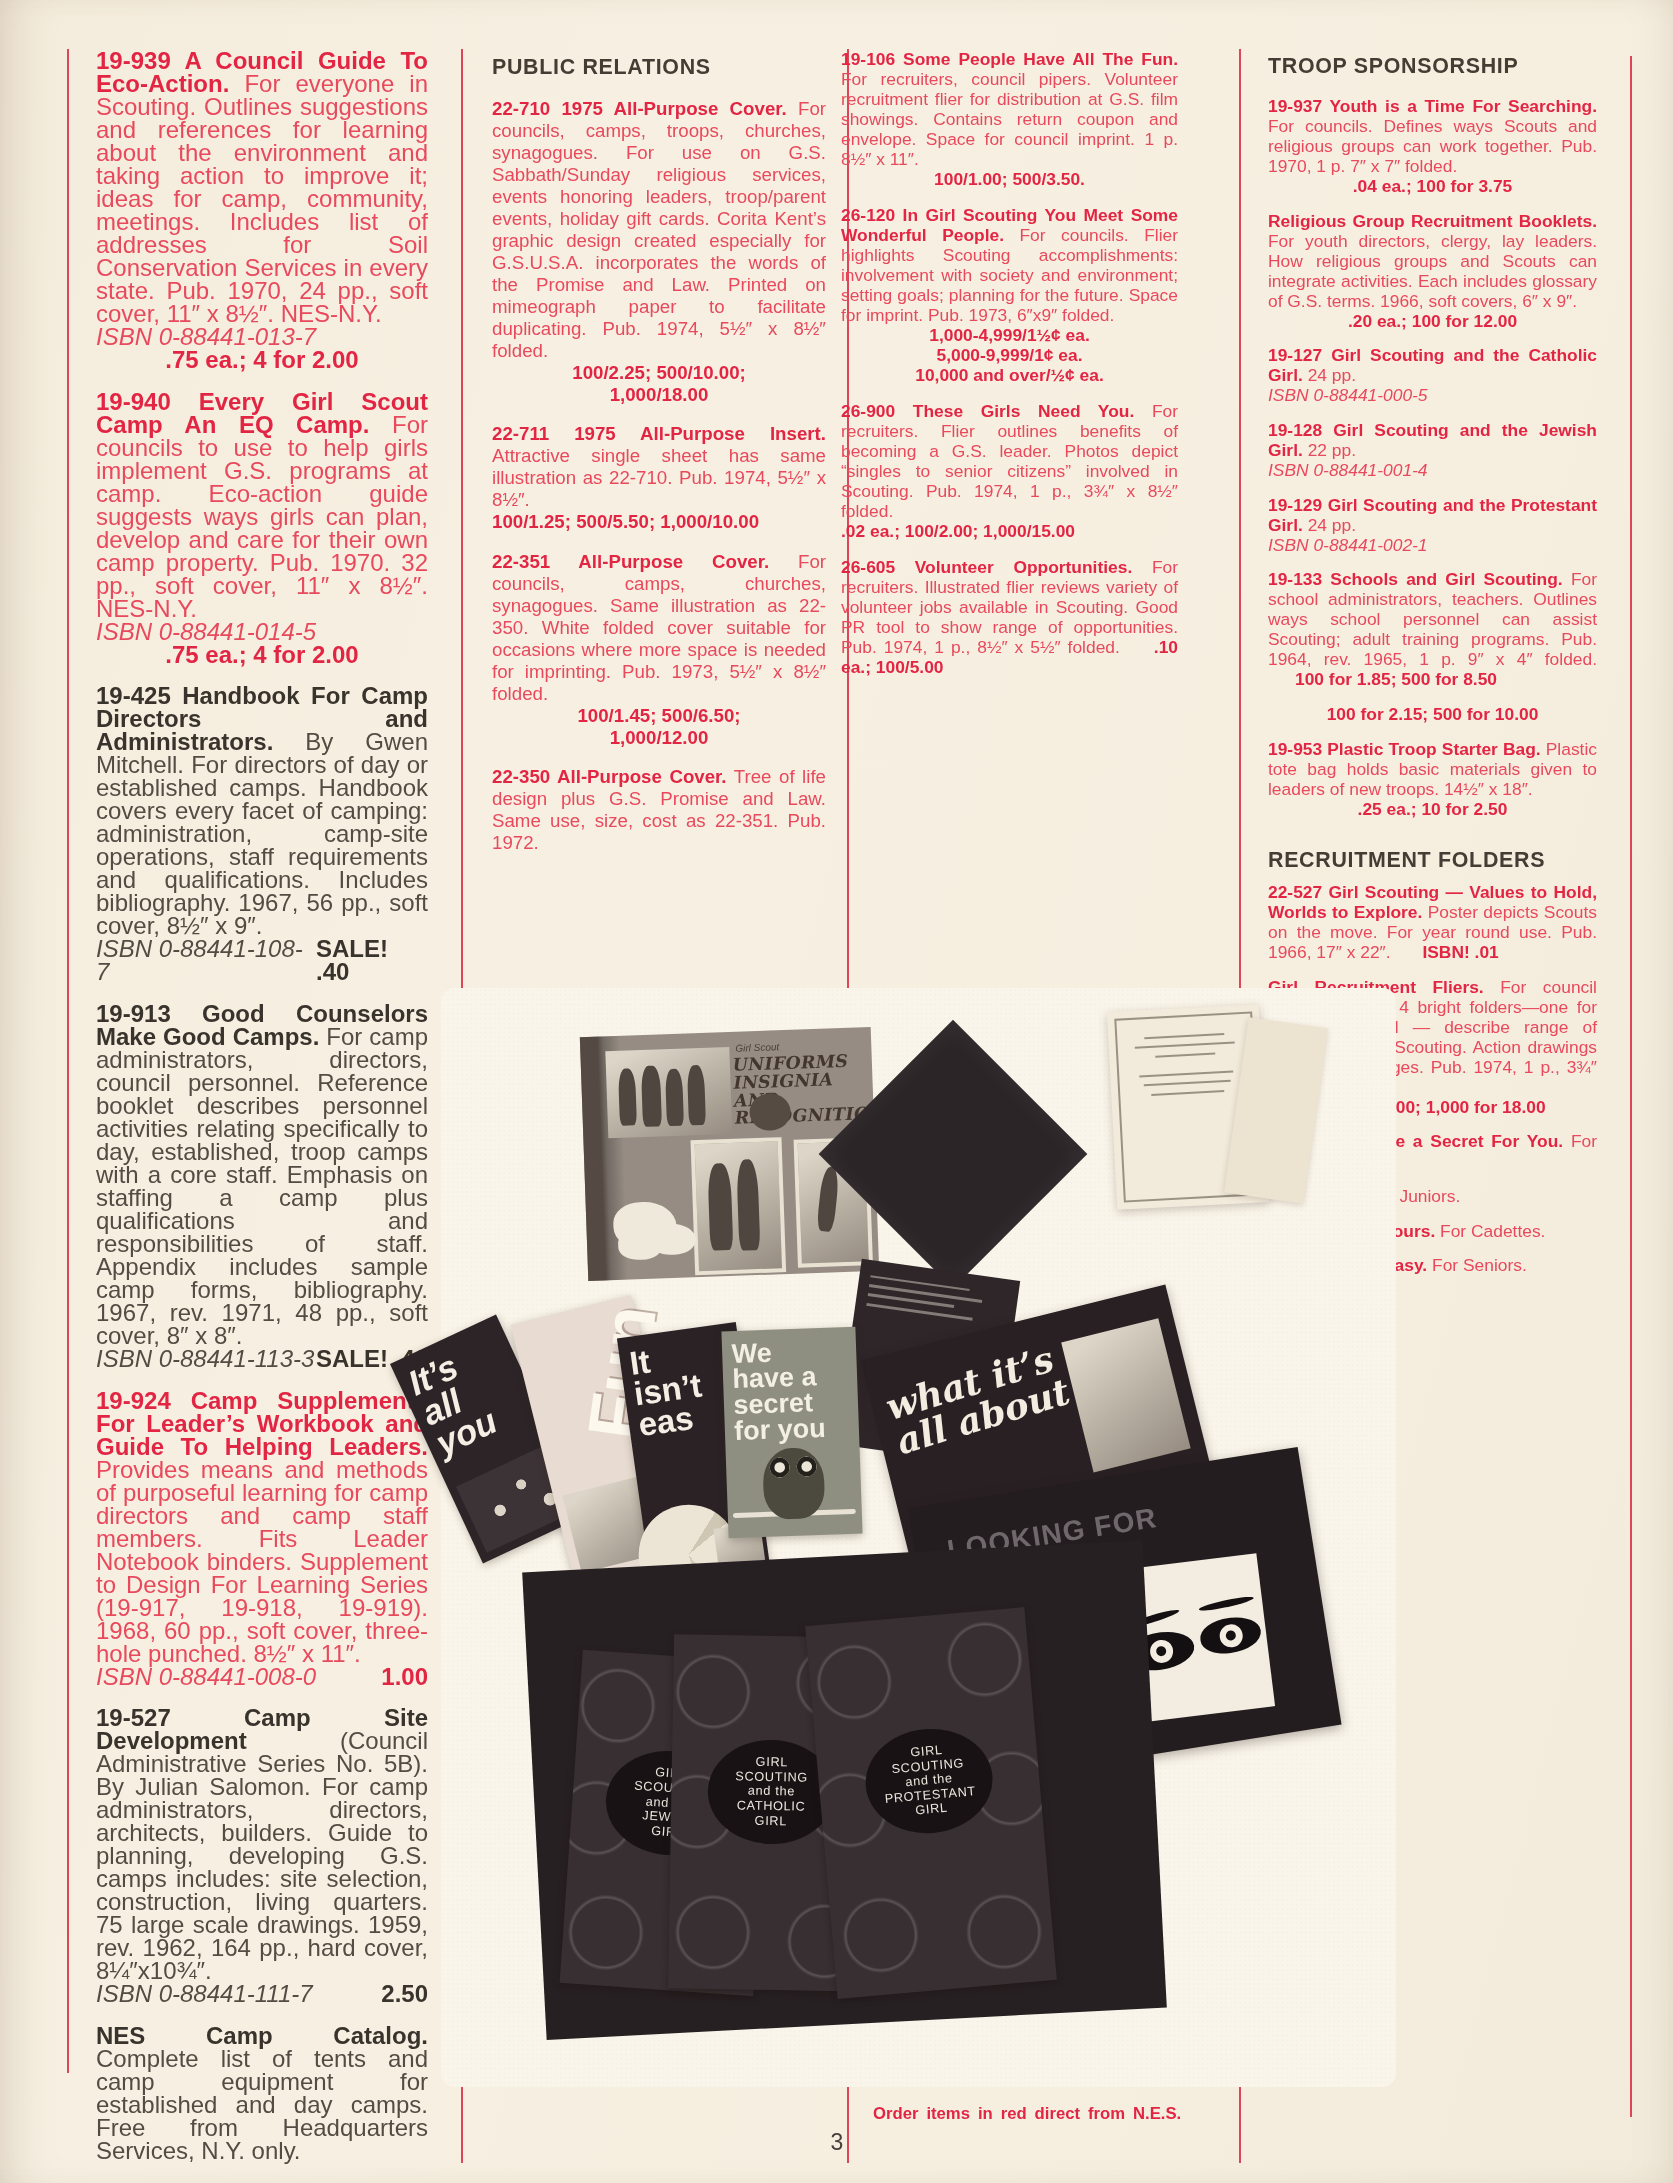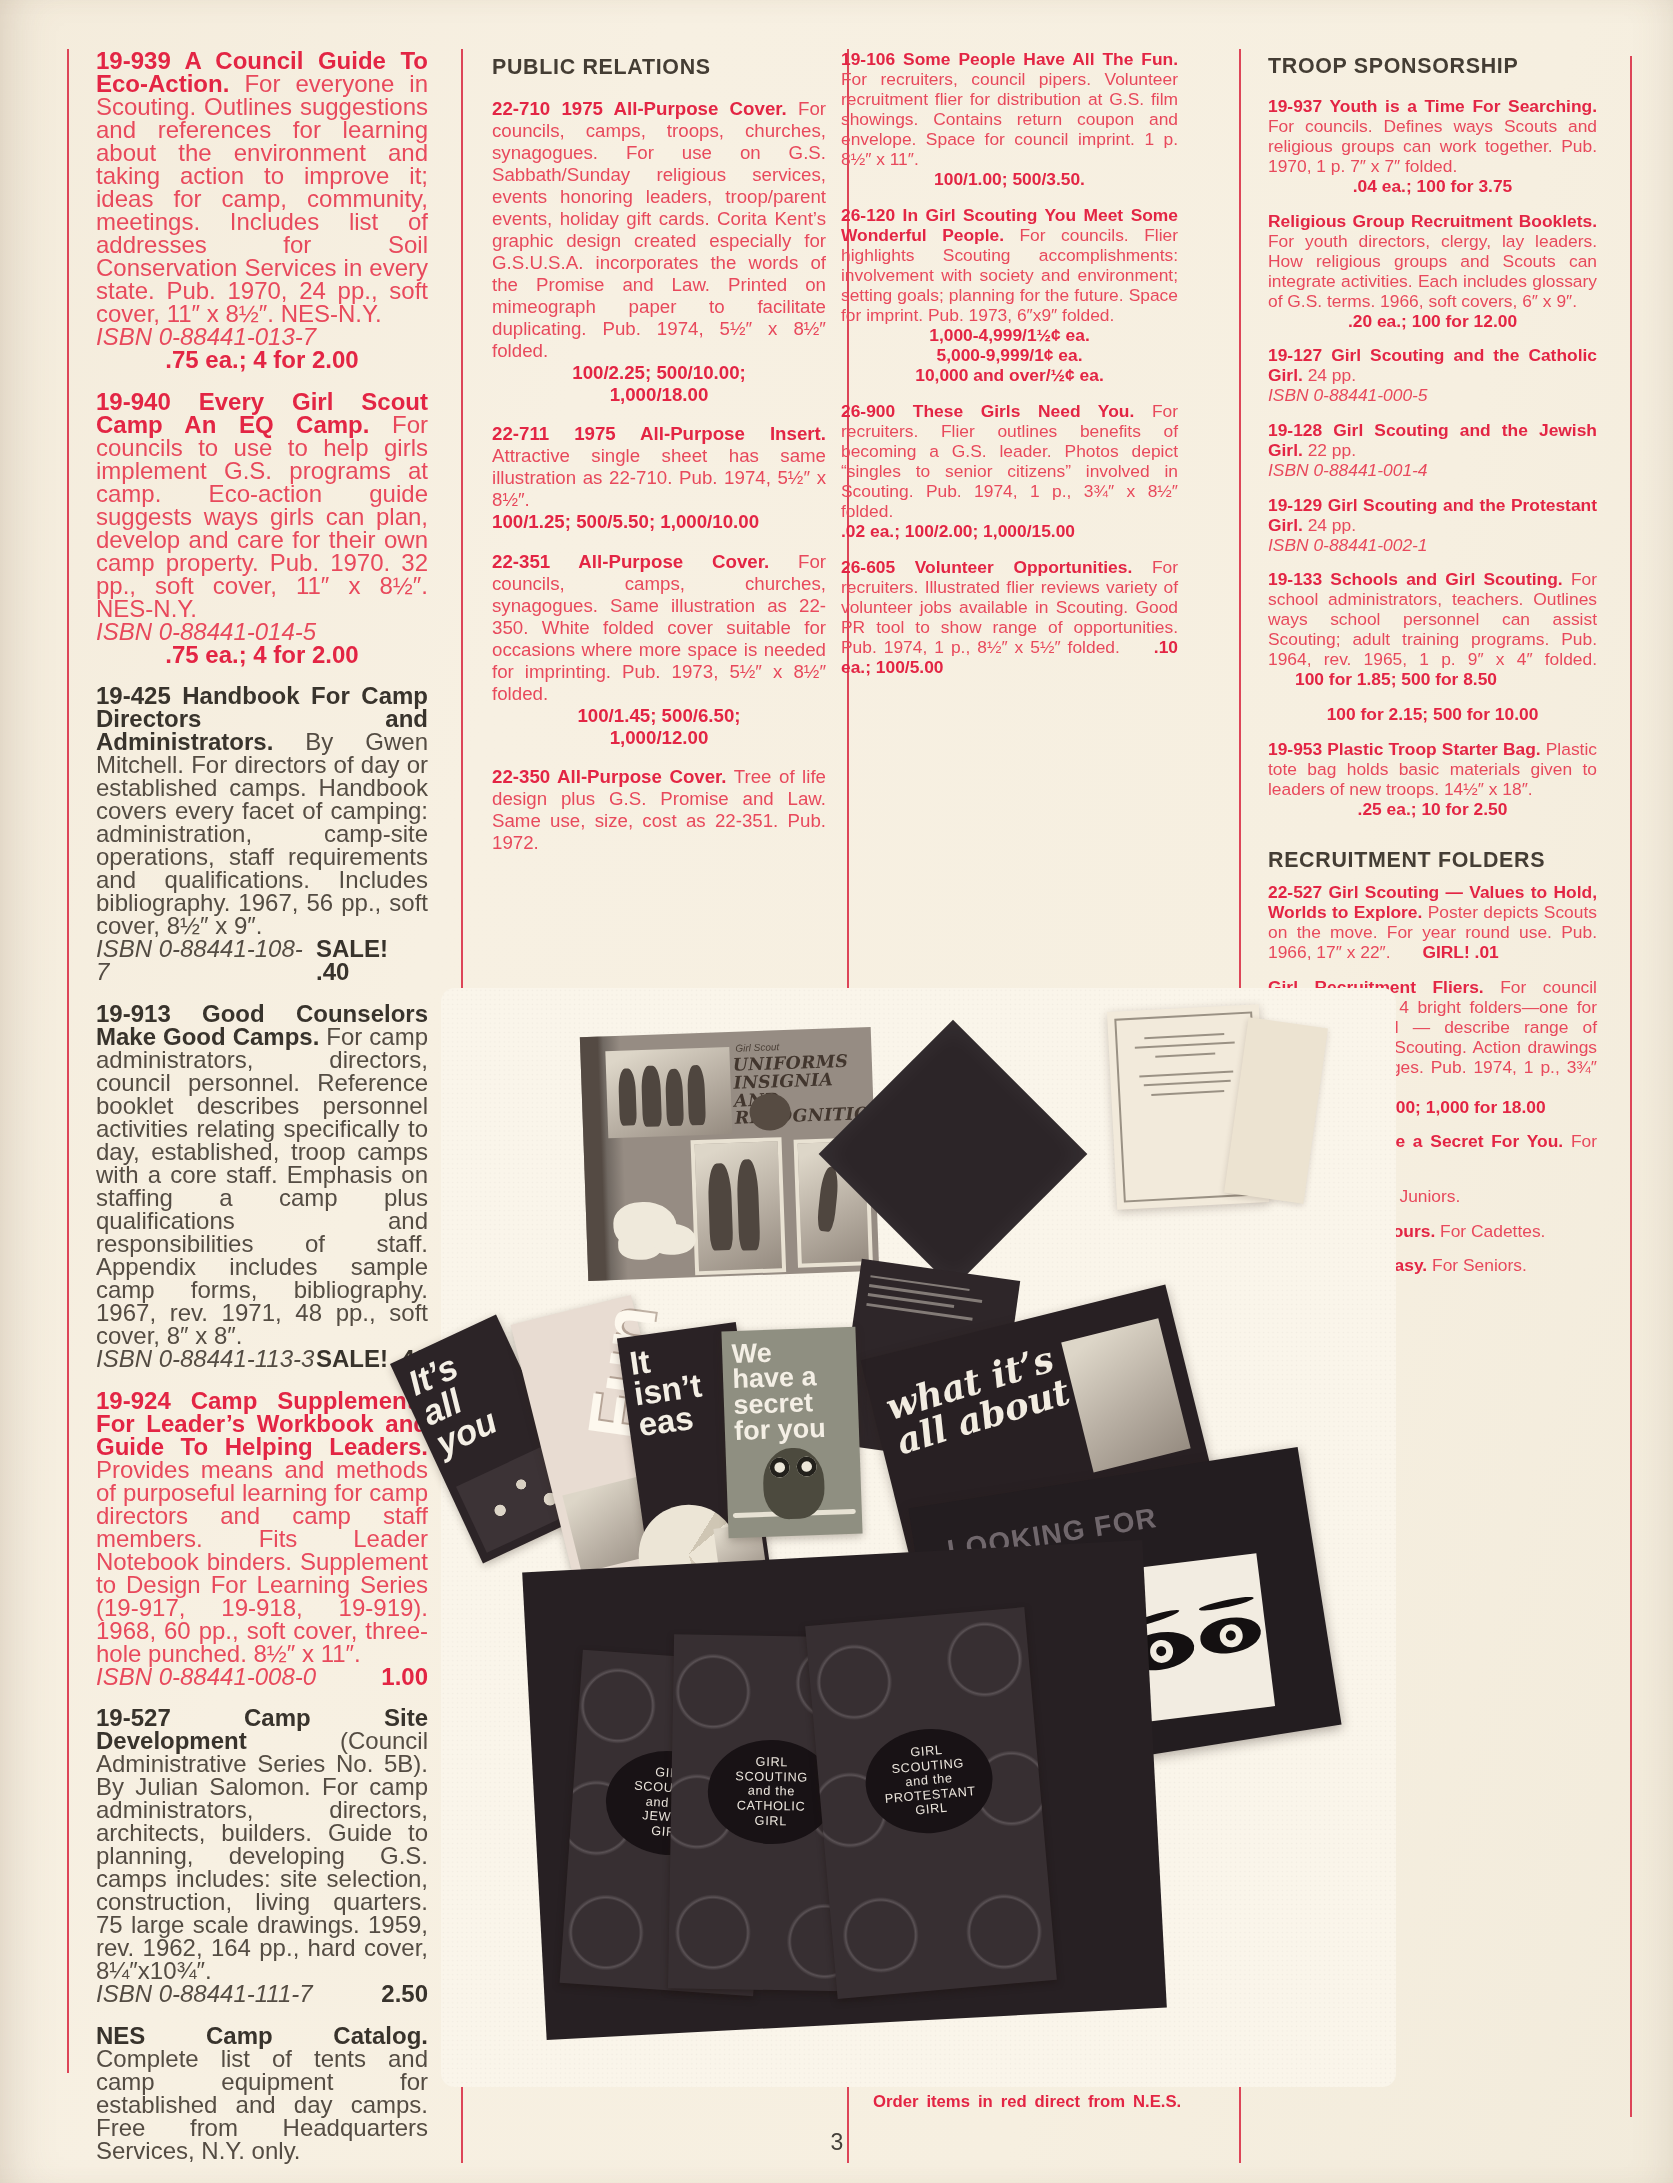--- a/index.html
+++ b/index.html
@@ -30,21 +30,21 @@
   .entry.dark .title,.entry.dark .price,.entry.dark .ip,.entry.dark b{color:#38332c;}
   .title,.ip,.price{font-weight:bold;}
   .ip{margin-left:27px;}
   .price.right{text-align:center;}
   .price.left{text-align:left;}
   .isbn-line i,.isbn-row i{font-style:italic;}
   .isbn-row{display:flex;justify-content:space-between;align-items:baseline;}
   .isbn-row b{font-weight:bold;}
   .section-header{font-weight:bold;color:#443d34;font-size:21.4px;letter-spacing:0.7px;margin:0 0 20px 0;}
   .section-header.mid{margin-top:31px;margin-bottom:12px;}
-  .note{font-weight:bold;color:#e32544;margin-top:47px;font-size:16.7px;word-spacing:3.3px;}
+  .note{font-weight:bold;color:#e32544;margin-top:59px;font-size:16.7px;word-spacing:3.3px;}
   #page-number{position:absolute;left:0;right:0;top:2129px;text-align:center;color:#45403a;font-size:23px;z-index:2;}
   
   #collage{position:absolute;left:0;top:0;width:100%;height:100%;z-index:5;}
   .c-item{position:absolute;}
   #backdrop{left:441px;top:988px;width:955px;height:1099px;background:#faf5ea;border-radius:13.4px;
     background-image:radial-gradient(rgba(90,70,60,.05) 0.7px,transparent 1px);background-size:4.7px 4.7px;}
   #uniforms{left:584px;top:1032px;width:291px;height:244px;background:#968c83;transform:rotate(-2deg);
     background-image:linear-gradient(90deg,#544a43 0,#544a43 17.4px,rgba(0,0,0,.25) 23px,transparent 40px);}
   #uniforms .u-small{position:absolute;right:16px;top:10.7px;width:120px;color:#4a3f36;font-size:10px;font-style:italic;}
   #uniforms .u-title{position:absolute;right:12px;top:25px;width:127px;color:#42362e;font-weight:bold;font-style:italic;
@@ -255,21 +255,21 @@
       </div>
       <div class="entry red">
         <p class="price right">100 for 2.15; 500 for 10.00</p>
       </div>
       <div class="entry red">
         <p class="body-par"><b class="title">19-953 Plastic Troop Starter Bag.</b> <span>Plastic tote bag holds basic materials given to leaders of new troops. 14½″ x 18″.</span></p>
         <p class="price right">.25 ea.; 10 for 2.50</p>
       </div>
       <div class="section-header mid">RECRUITMENT FOLDERS</div>
       <div class="entry red">
-        <p class="body-par"><b class="title">22-527 Girl Scouting — Values to Hold, Worlds to Explore.</b> <span>Poster depicts Scouts on the move. For year round use. Pub. 1966, 17″ x 22″.</span> <b class="ip">GIRL! .01</b></p>
+        <p class="body-par"><b class="title">22-527 Girl Scouting — Values to Hold, Worlds to Explore.</b> <span>Poster depicts Scouts on the move. For year round use. Pub. 1966, 17″ x 22″.</span> <b class="ip">ISBN! .01</b></p>
       </div>
       <div class="entry red">
         <p class="body-par"><b class="title">Girl Recruitment Fliers.</b> <span>For council recruiters, girls. 4 bright folders—one for each age level — describe range of opportunities in Scouting. Action drawings illustrate messages. Pub. 1974, 1 p., 3¾″ x 8½″ folded.</span></p>
         <p class="price right">100 for 2.00; 1,000 for 18.00</p>
       </div>
       <div class="entry red">
         <p class="body-par"><b class="title">26-601 We Have a Secret For You.</b> <span>For Brownies.</span></p>
       </div>
       <div class="entry red">
         <p class="body-par"><b class="title">26-602 Fun.</b> <span>For Juniors.</span></p>

